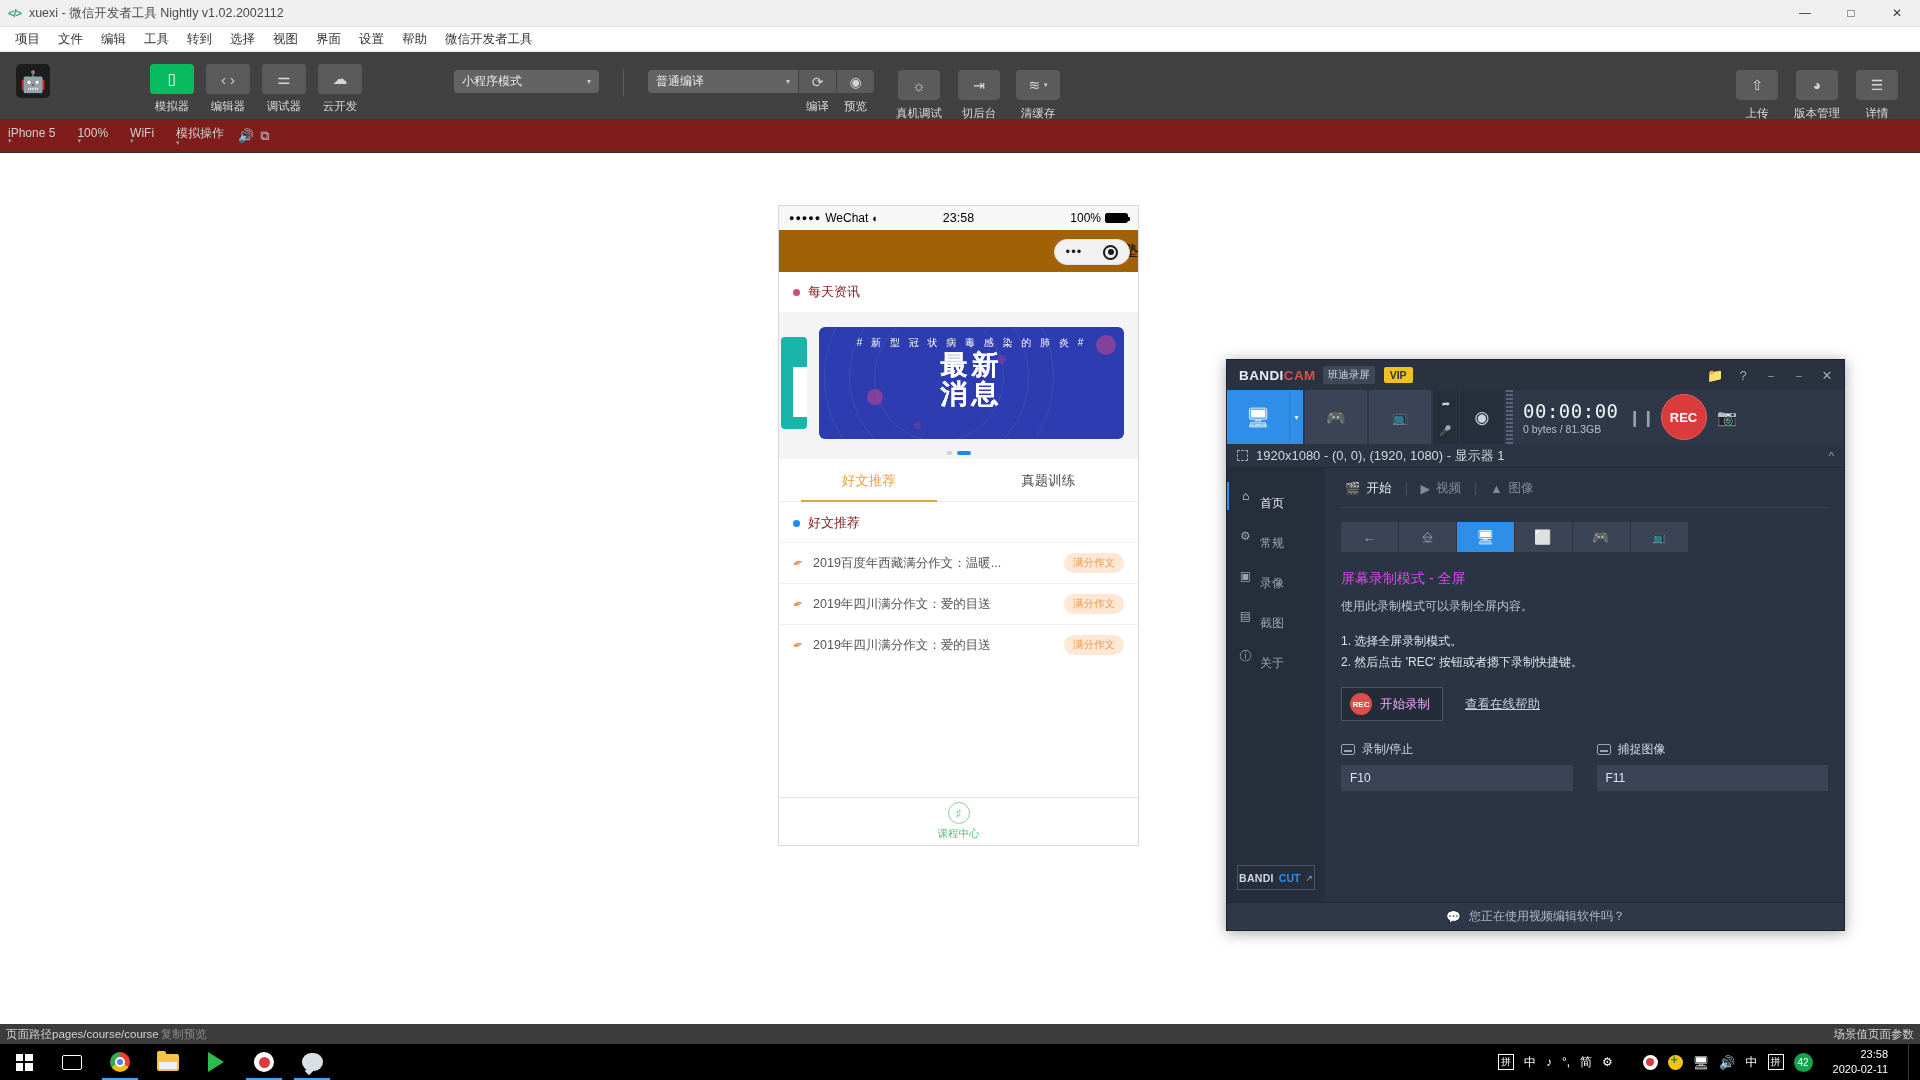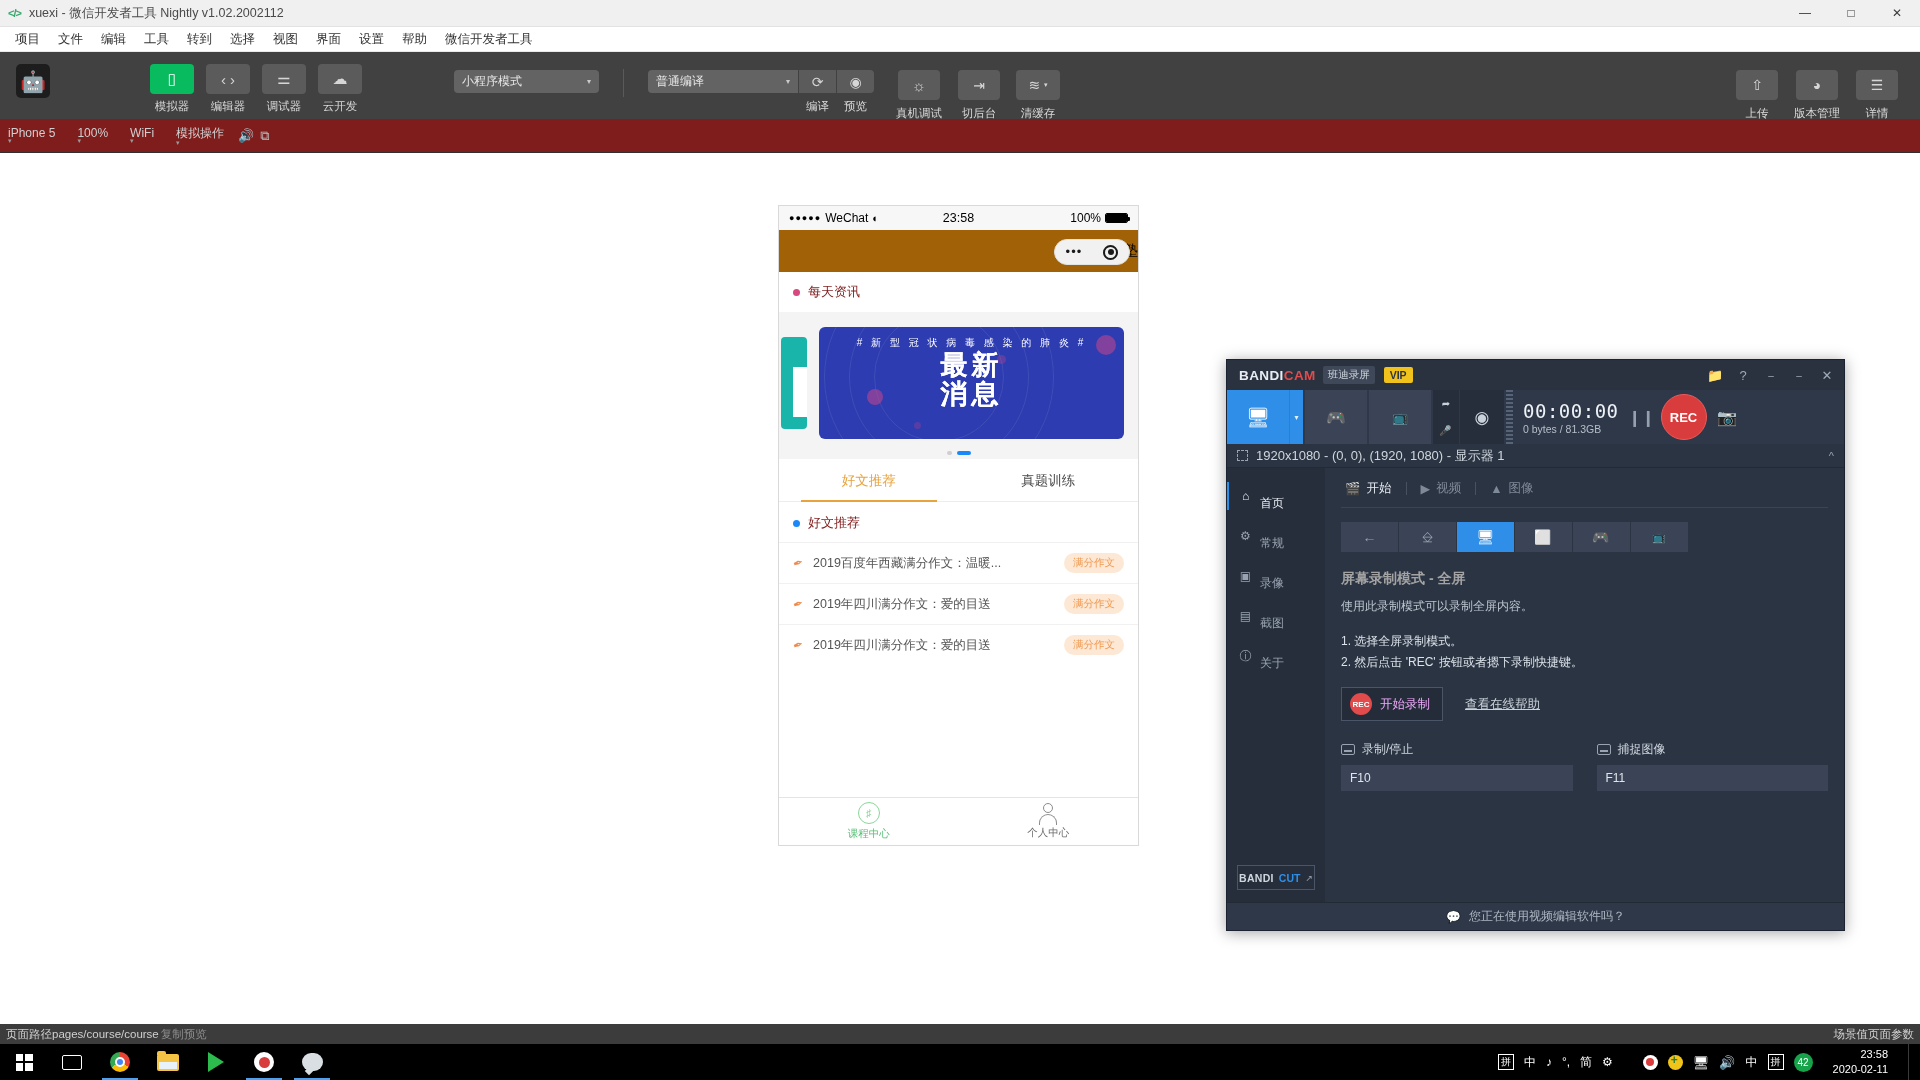--- a/index.html
+++ b/index.html
@@ -213,21 +213,21 @@
   .bd-subtabs { display:flex; align-items:center; gap: 0; border-bottom: 1px solid #3a4456; padding-bottom: 10px;}
   .bd-subtab { display:flex; align-items:center; gap:6px; font-size:12.5px; color:#7f8a99; padding: 0 14px; cursor:pointer;}
   .bd-subtab:first-child { padding-left: 4px; }
   .bd-subtab.on { color:#e7ecf2; }
   .bd-subdiv { width:1px; height:13px; background:#47515f;}
 
   .bd-modes { display:flex; margin-top: 14px; }
   .bd-mbtn { width: 58px; height: 30px; background:#3a4456; display:flex;align-items:center;justify-content:center; color:#98a2b0; font-size: 14px; border-right:1px solid #2b3442; cursor:pointer;}
   .bd-mbtn.on { background:#2f8fe8; color:#fff;}
 
-  .bd-h { font-size: 14px; font-weight: bold; color: #a3a3a3; margin-top: 18px;}
+  .bd-h { font-size: 14px; font-weight: normal; color: #d946ef; margin-top: 18px;}
   .bd-p { font-size: 12px; color:#bcc5d0; margin-top: 10px;}
   .bd-step { font-size: 12px; color:#dbe2ea; margin-top: 4px;}
   .bd-steps { margin-top: 14px; }
 
   .bd-actions { display:flex; align-items:center; gap: 22px; margin-top: 16px;}
   .bd-recbtn { border:1px solid #4a5568; background:#242c39; height: 34px; display:flex;align-items:center; gap:8px; padding: 0 12px 0 8px; cursor:pointer;}
   .bd-recdot { width: 22px; height: 22px; border-radius: 50%; background:#e14b4b; color:#fff; font-size:8px; font-weight:bold; display:flex;align-items:center;justify-content:center;}
   .bd-recbtn .lb { font-size:12.5px; color:#f0abfc;}
   .bd-link { font-size:12.5px; color:#c9d1da; text-decoration: underline; cursor:pointer;}
 
@@ -517,27 +517,20 @@
             <span class="row-badge">满分作文</span>
           </div>
         </div>
       </div>
 
       <div class="ph-tabbar">
         <div class="tabbar-item">
           <span class="tb-circ">♯</span>
           <span class="lbl" style="color:#57bf77;">课程中心</span>
         </div>
-        <div class="tabbar-item">
-          <span class="tb-person">
-              <i></i>
-              <b></b>
-            </span>
-          <span class="lbl" style="color:#6b6b6b;">个人中心</span>
-        </div>
       </div>
     </div>
 
     <div class="bandi">
       <div class="bd-title">
         <span class="bd-logo"><span class="b1">BANDI</span><span class="b2">CAM</span></span>
         <span class="bd-cn">班迪录屏</span>
         <span class="bd-vip">VIP</span>
         <div class="bd-tctrls">
           <div class="bd-tbtn">📁</div>

